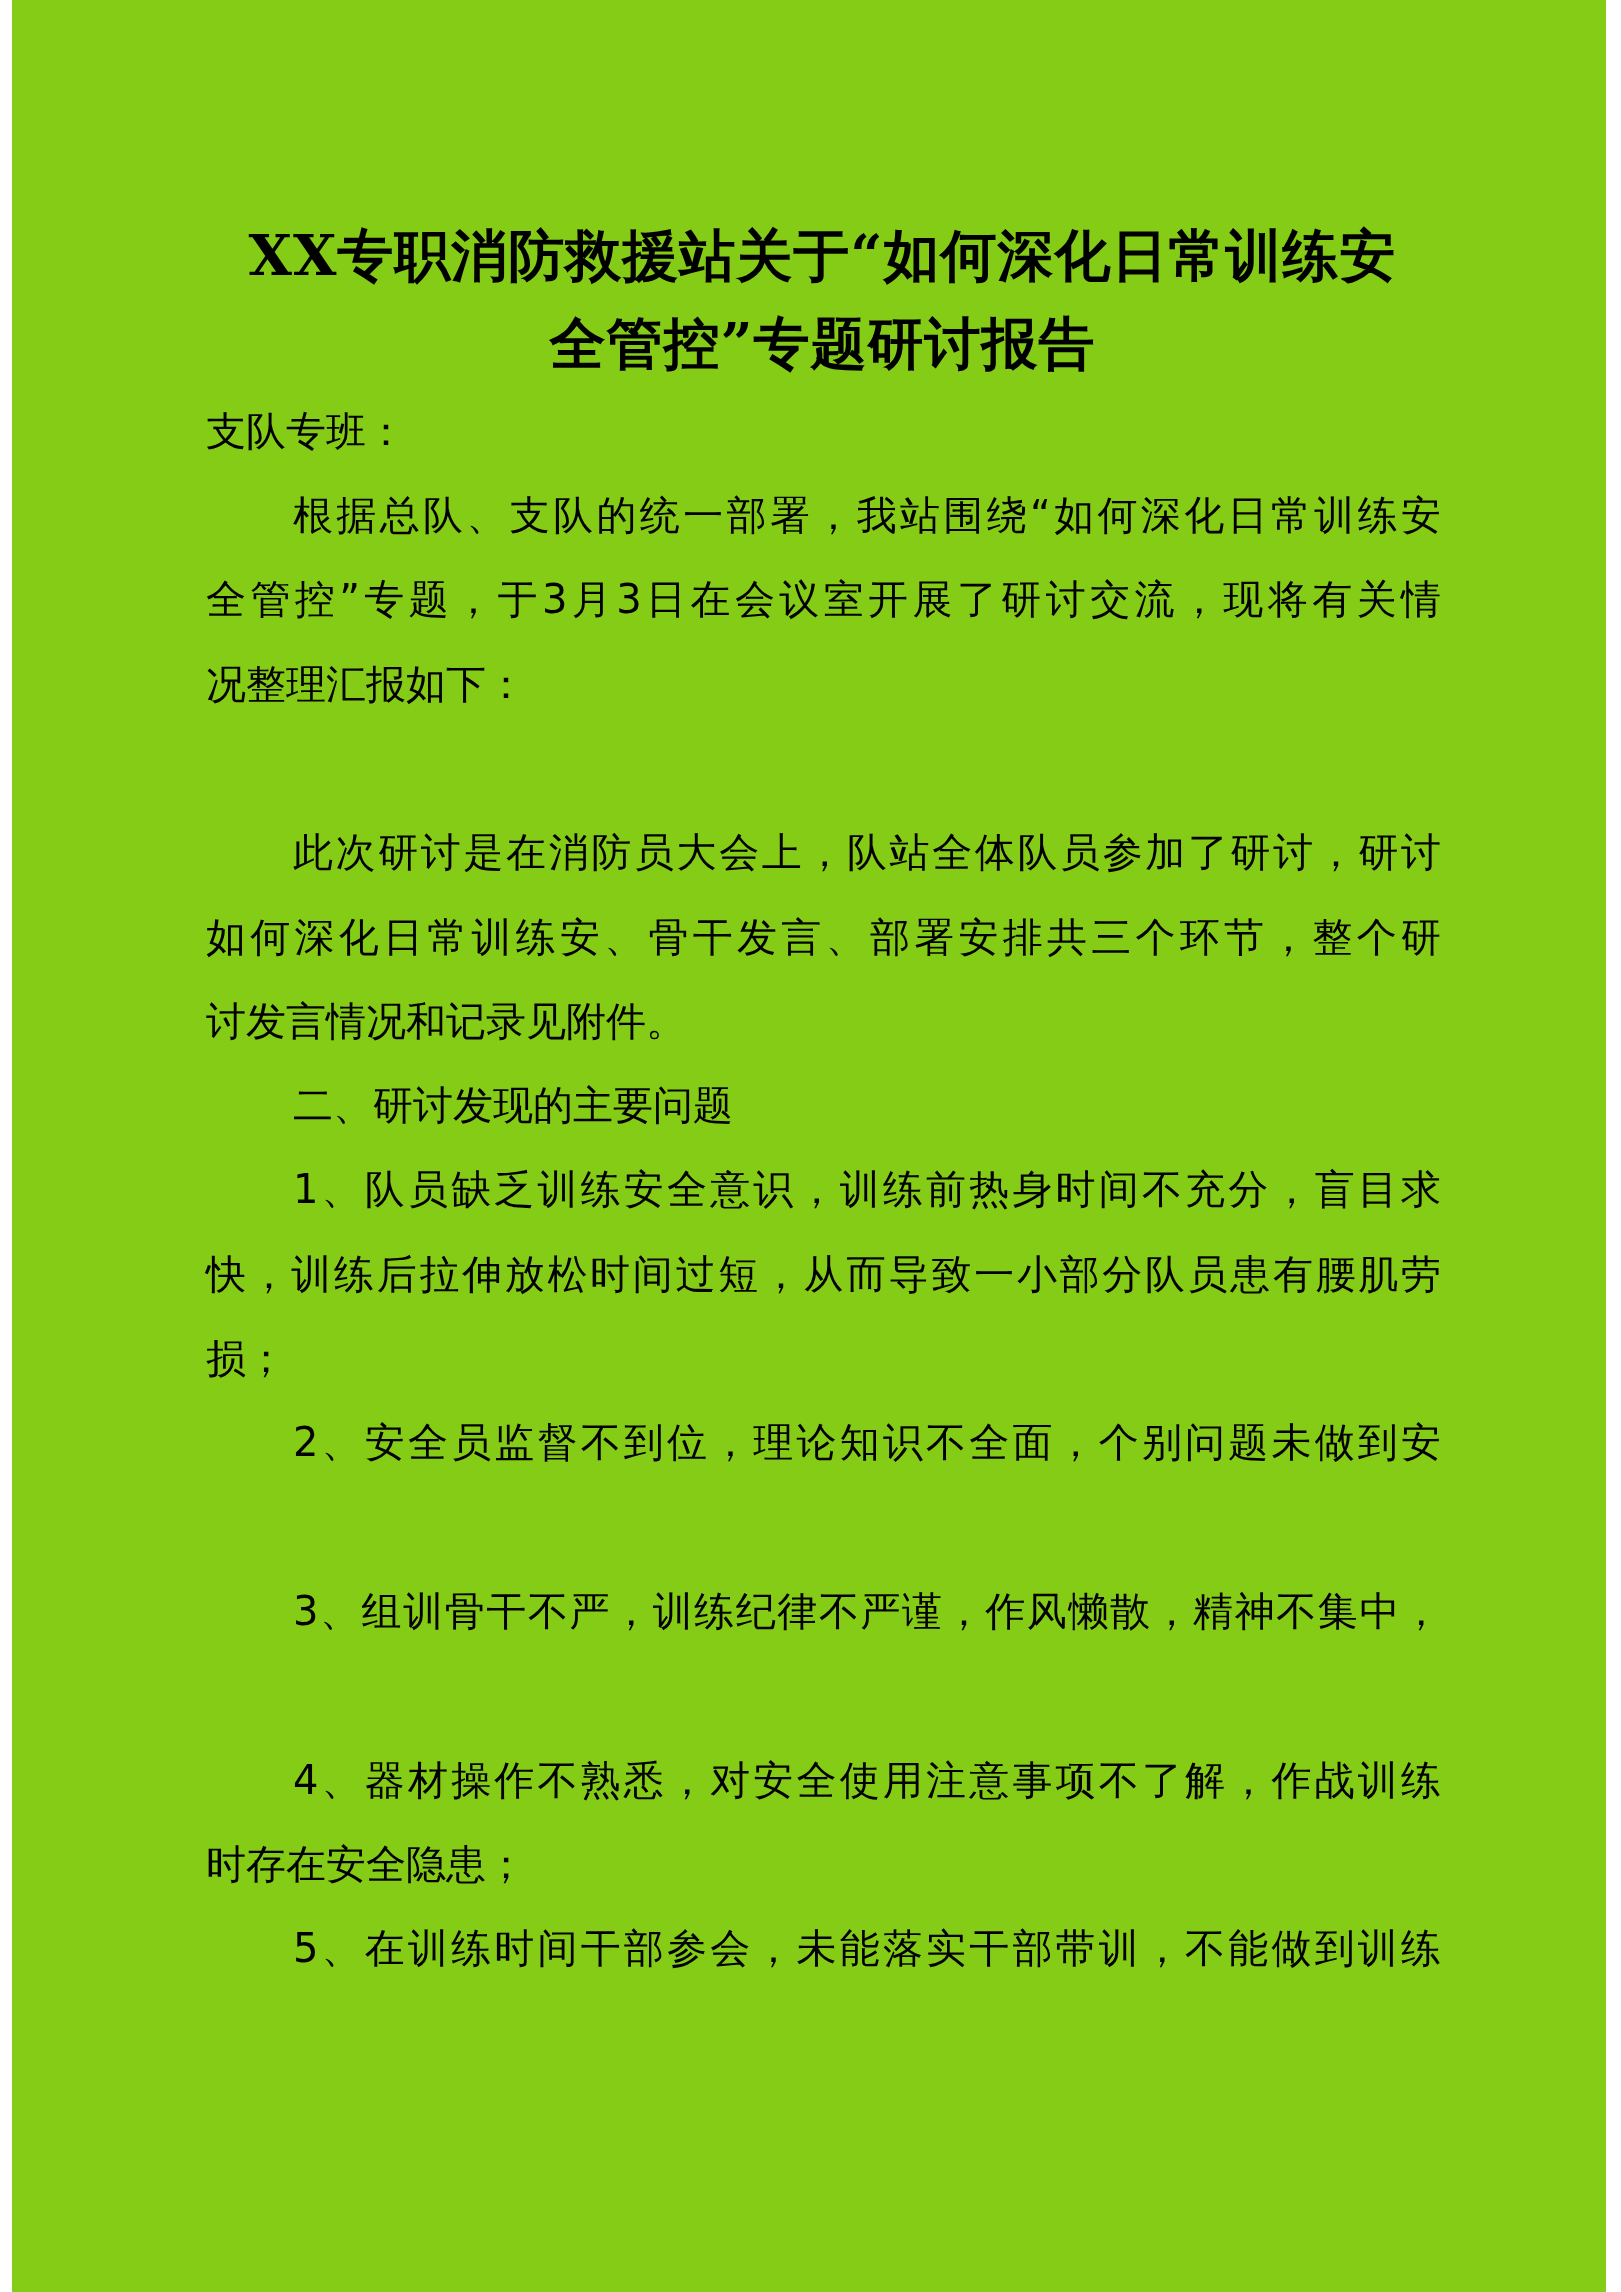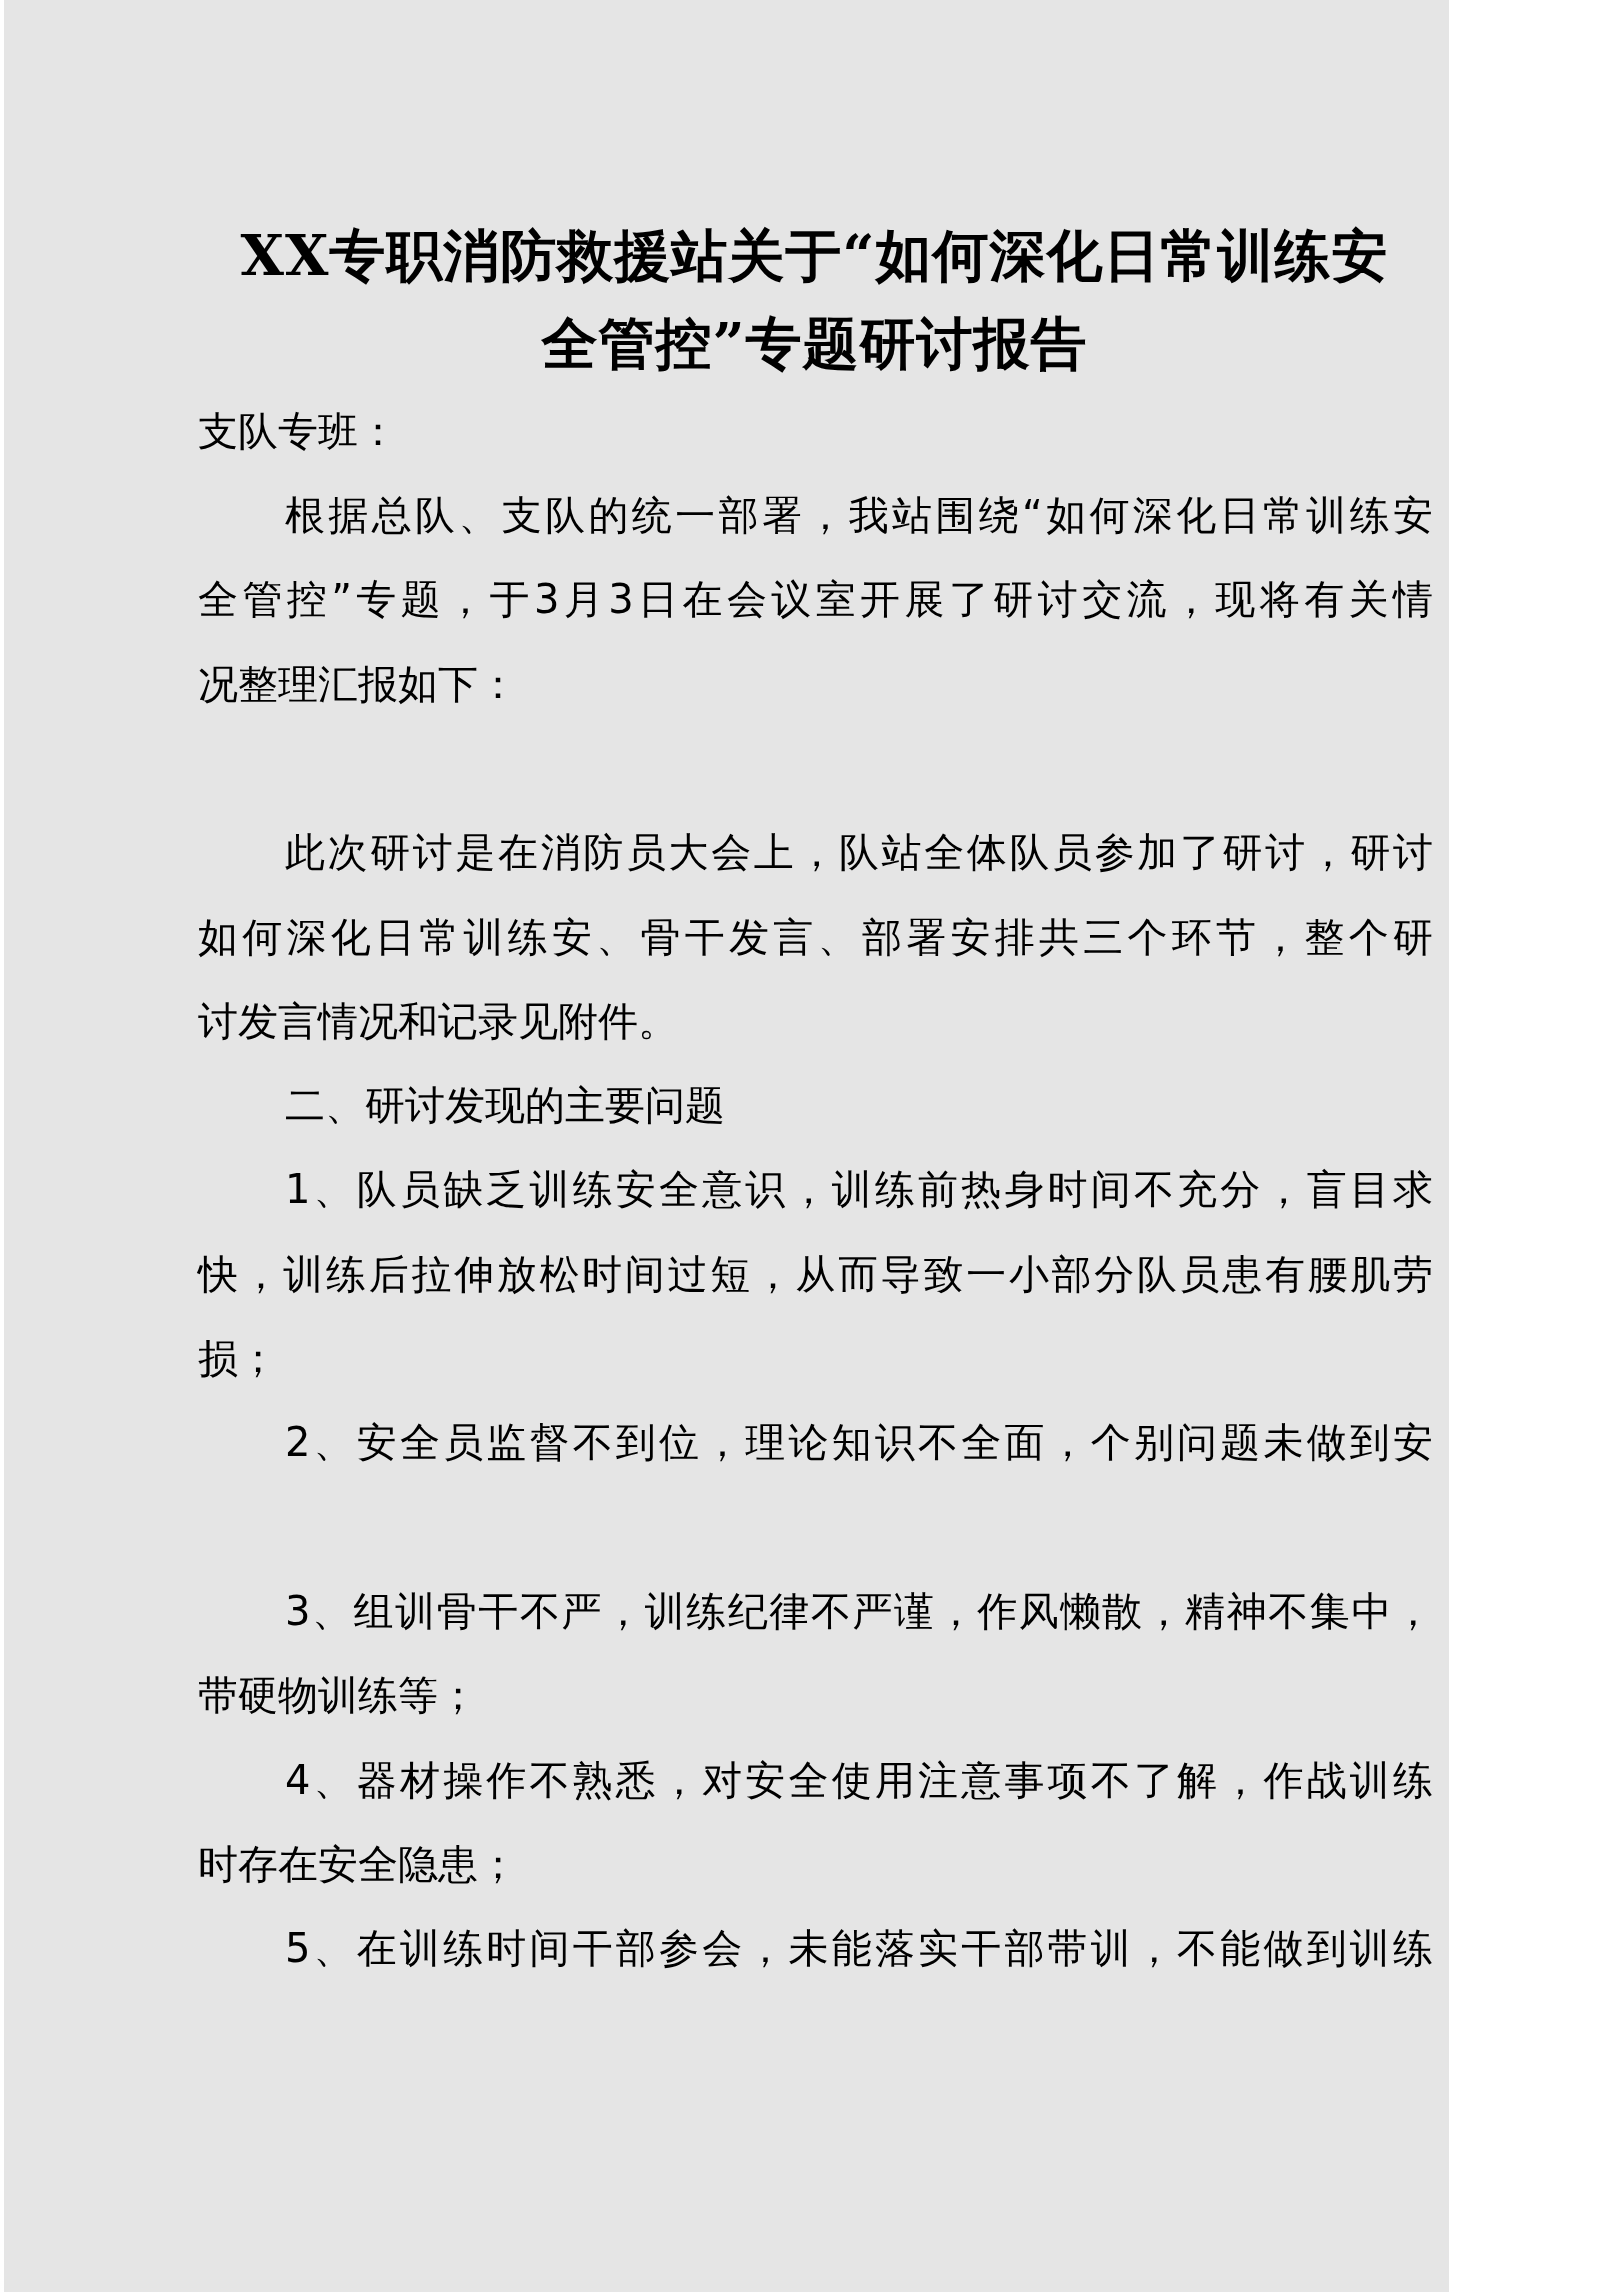--- a/index.html
+++ b/index.html
@@ -1,17 +1,17 @@
 <!DOCTYPE html>
 <html><head>
 <meta charset="utf-8">
 <style>
   html, body { margin: 0; padding: 0; background: #ffffff; }
   body { width: 1621px; height: 2293px; position: relative; overflow: hidden; color: #000; }
-  .page { position: absolute; left: 4px; top: 0; width: 1445px; height: 2293px; background: #e5e5e5; }
+  .page { position: absolute; left: 12px; top: 0; width: 1594px; height: 2293px; background: #84cc16; }
   .title-line {
     position: absolute; left: 0; width: 1621px; text-align: center;
     font-family: "DejaVu Serif", "Liberation Serif", serif;
     font-weight: bold; font-size: 56px; line-height: 69px; letter-spacing: 1px;
   }
   .line {
     position: absolute; left: 194px; width: 1235px;
     font-family: "DejaVu Sans", "Liberation Sans", sans-serif;
     font-size: 40px; line-height: 59px; white-space: nowrap;
     text-align: justify; text-align-last: justify;
@@ -40,21 +40,20 @@
 
   <div class="line indent last" style="top:1076px">二、研讨发现的主要问题</div>
 
   <div class="line indent" style="top:1160px">1、队员缺乏训练安全意识，训练前热身时间不充分，盲目求</div>
   <div class="line" style="top:1245px">快，训练后拉伸放松时间过短，从而导致一小部分队员患有腰肌劳</div>
   <div class="line last" style="top:1329px">损；</div>
 
   <div class="line indent" style="top:1413px">2、安全员监督不到位，理论知识不全面，个别问题未做到安</div>
 
   <div class="line indent" style="top:1582px">3、组训骨干不严，训练纪律不严谨，作风懒散，精神不集中，</div>
-  <div class="line last" style="top:1666px">带硬物训练等；</div>
 
   <div class="line indent" style="top:1751px">4、器材操作不熟悉，对安全使用注意事项不了解，作战训练</div>
   <div class="line last" style="top:1835px">时存在安全隐患；</div>
 
   <div class="line indent" style="top:1919px">5、在训练时间干部参会，未能落实干部带训，不能做到训练</div>
 
 </div>
 
 
 </body></html>

